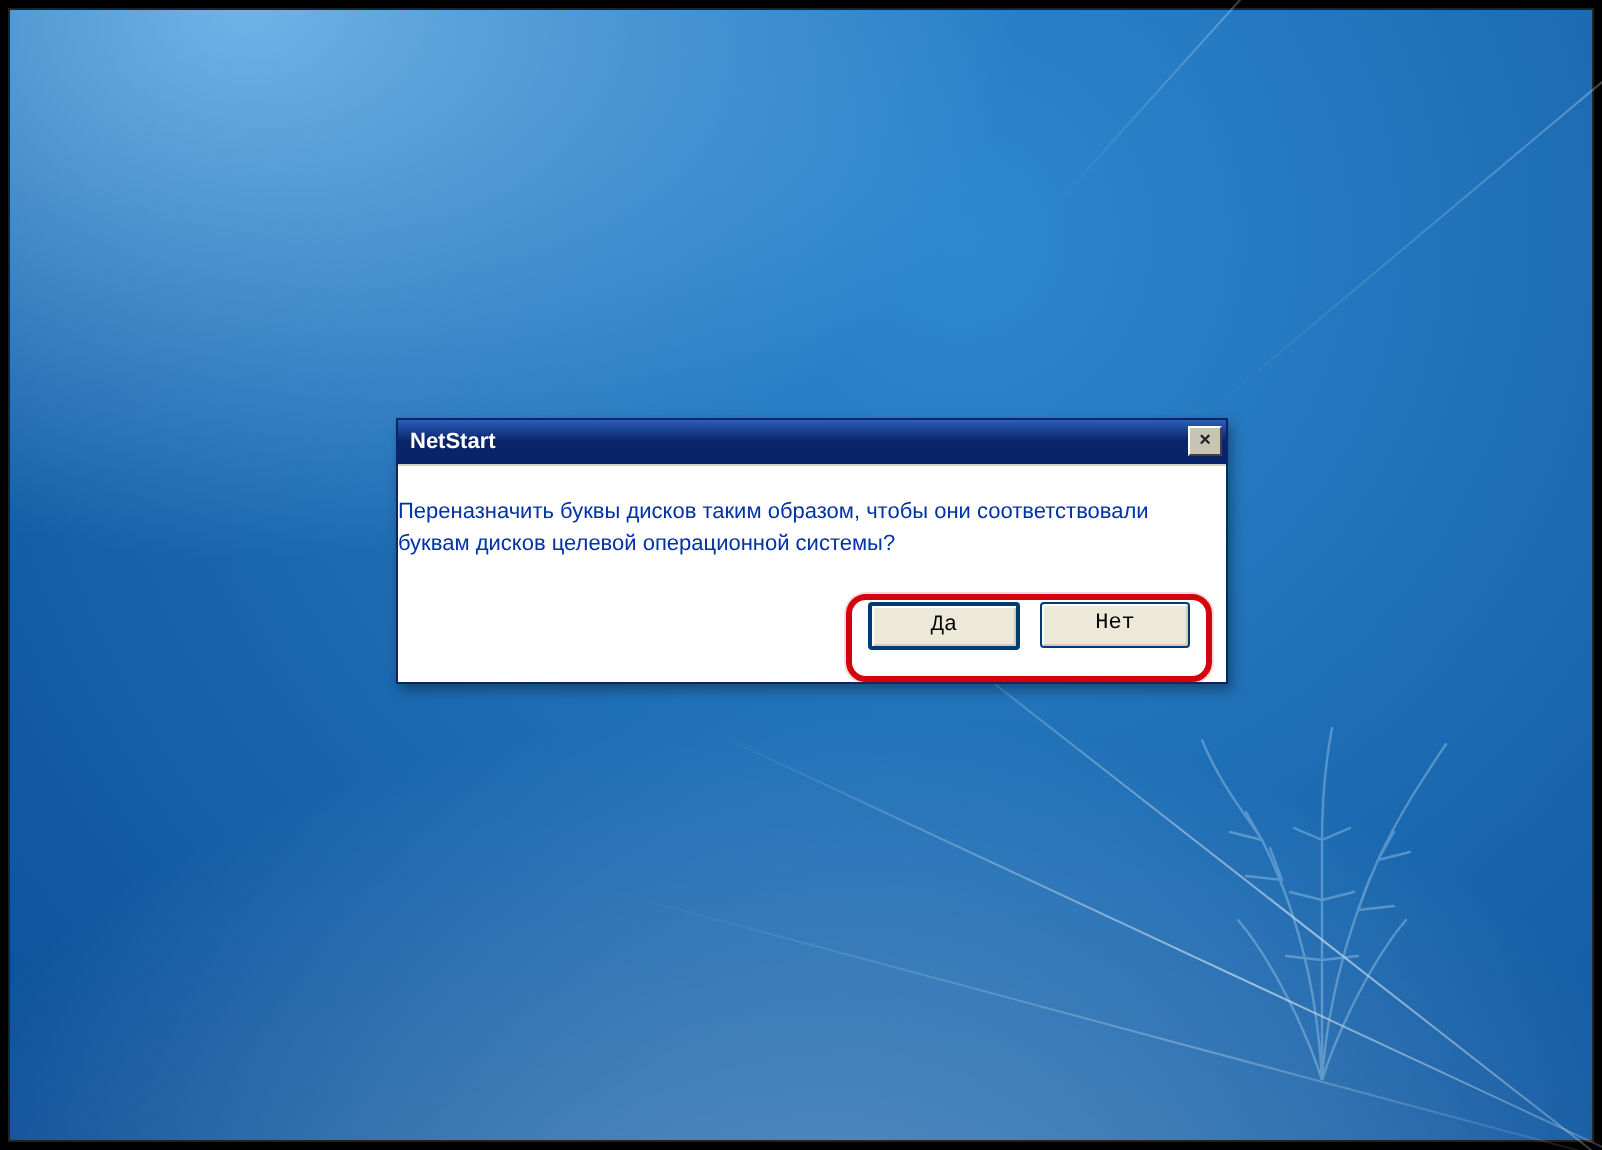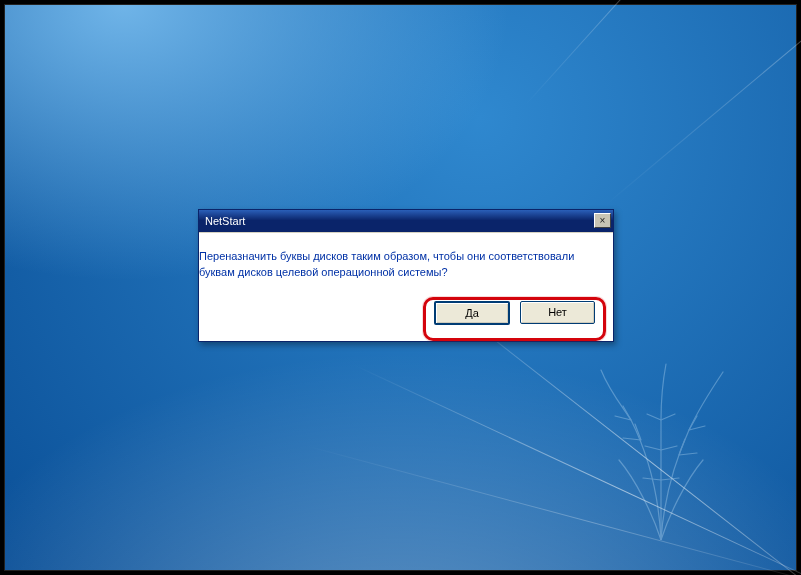--- a/index.html
+++ b/index.html
@@ -52,21 +52,21 @@
     box-shadow: 2px 3px 6px rgba(0,0,0,0.35);
   }
   .titlebar {
     height: 22px;
     background: linear-gradient(180deg, #2a5fb8 0%, #0a246a 50%, #0a246a 100%);
     display: flex;
     align-items: center;
     justify-content: space-between;
     padding: 0 2px 0 6px;
     color: #fff;
-    font-weight: normal;
+    font-weight: bold;
     font-size: 11px;
     border-bottom: 1px solid #0a246a;
     user-select: none;
   }
   .close-btn {
     width: 17px; height: 15px;
     background: #c8c4b4;
     border: 1px solid #fff;
     border-right-color: #404040;
     border-bottom-color: #404040;
@@ -101,21 +101,21 @@
     border: 3px solid #d4040c;
     border-radius: 10px;
     pointer-events: none;
     box-shadow: 0 0 0 1px rgba(212,4,12,0.15);
   }
   button.win {
     width: 75px; height: 23px;
     background: #ece9d8;
     border: 1px solid #003c74;
     border-radius: 2px;
-    font-family: Liberation Sans, sans-serif;
+    font-family: Liberation Mono, monospace;
     font-size: 11px;
     cursor: default;
     box-shadow: inset 1px 1px 0 #fff, inset -1px -1px 0 rgba(0,0,0,0.12);
   }
   button.win.default { border: 2px solid #003c74; width: 76px; height: 24px; }
 </style>
 </head>
 <body>
 
 <div class="desktop">

